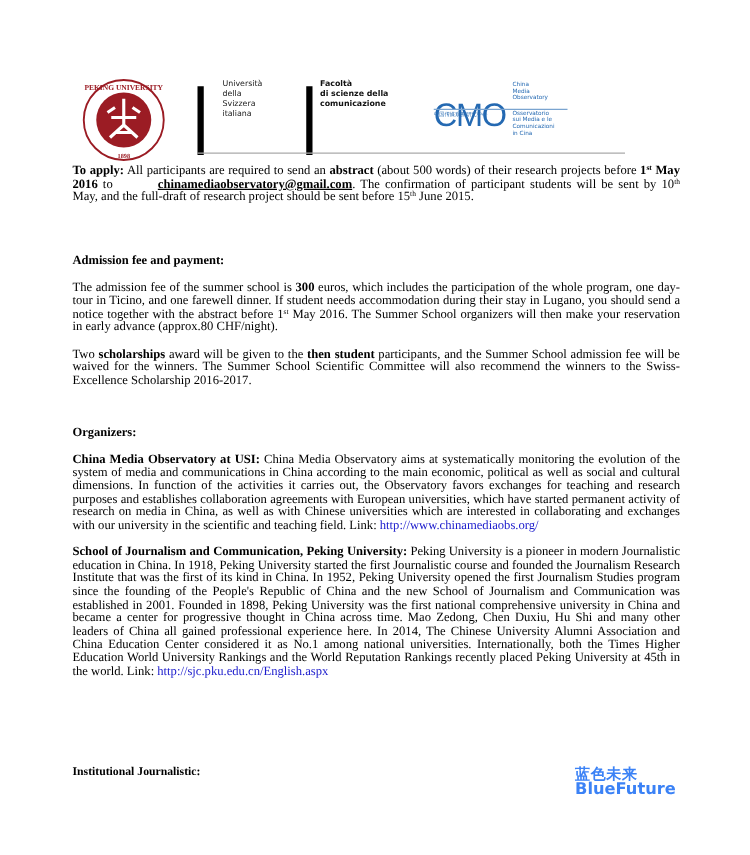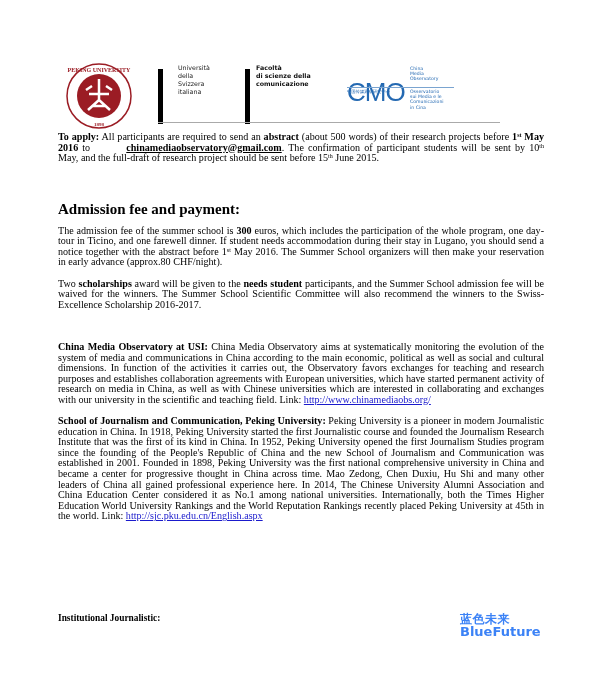--- a/index.html
+++ b/index.html
@@ -25,25 +25,25 @@
   .cmo-cn { position: absolute; left: 347px; top: 89px;
             font-family: "DejaVu Sans", sans-serif; font-size: 4.3px; color: #2469b2; }
   .cmo-side2 { position: absolute; left: 410px; top: 89px;
                font-family: "DejaVu Sans", sans-serif; font-size: 4.6px; line-height: 5.2px; color: #2469b2; }
 
   
   .content { position: absolute; left: 58px; top: 132px; width: 486px;
              font-size: 10.1px; line-height: 10.6px; text-align: justify; }
   p { margin: 0; }
   .para { margin-bottom: 10.6px; }
-  .heading { font-weight: bold; font-size: 15px; }
+  .heading { font-weight: bold; font-size: 10px; }
   b { font-weight: bold; }
   sup { font-size: 6px; line-height: 0; vertical-align: 3px; }
   a.mail { color: #000; text-decoration: underline; font-weight: bold; margin-left: 32px; }
-  a.link { color: #1a1acc; text-decoration: underline; }
+  a.link { color: #1a1acc; }
   .gap-l { height: 30px; }
   .gap-m { height: 21px; }
 
   
   .bf { position: absolute; left: 460px; top: 612px; color: #3b82f6; font-family: "DejaVu Sans", sans-serif; font-weight: bold; }
   .bf .cn { font-size: 12px; letter-spacing: 0.5px; line-height: 14px; }
   .bf .en { font-size: 13px; line-height: 11px; }
   .contrib { position: absolute; left: 58px; top: 613px; font-weight: bold; font-size: 9.4px; }
 </style>
 </head>
@@ -93,24 +93,25 @@
 
 <div class="content">
   <p class="para"><b>To apply:</b><span> All participants are required to send an </span><b>abstract</b><span> (about 500 words) of their research projects before </span><b><span>1</span><sup>st</sup><span> May 2016</span></b><span> to </span><a class="mail">chinamediaobservatory@gmail.com</a><span>. The confirmation of participant students will be sent by 10</span><sup>th</sup><span> May, and the full-draft of research project should be sent before 15</span><sup>th</sup><span> June 2015.</span></p>
 
   <div class="gap-l"></div>
 
   <p class="para heading">Admission fee and payment:</p>
 
   <p class="para"><span>The admission fee of the summer school is </span><b>300</b><span> euros, which includes the participation of the whole program, one day-tour in Ticino, and one farewell dinner. If student needs accommodation during their stay in Lugano, you should send a notice together with the abstract before 1</span><sup>st</sup><span> May 2016. The Summer School organizers will then make your reservation in early advance (approx.80 CHF/night).</span></p>
 
-  <p class="para"><span>Two </span><b>scholarships</b><span> award will be given to the </span><b>needs student</b><span> participants, and the Summer School admission fee will be waived for the winners. The Summer School Scientific Committee will also recommend the winners to the Swiss-Excellence Scholarship 2016-2017.</span></p>
+  <p class="para"><span>Two </span><b>scholarships</b><span> award will be given to the </span><b>then student</b><span> participants, and the Summer School admission fee will be waived for the winners. The Summer School Scientific Committee will also recommend the winners to the Swiss-Excellence Scholarship 2016-2017.</span></p>
 
   <div class="gap-m"></div>
 
+  <p class="para heading">Organizers:</p>
 
   <p class="para"><b>China Media Observatory at USI:</b><span>  China Media Observatory aims at systematically monitoring the evolution of the system of media and communications in China according to the main economic, political as well as social and cultural dimensions. In function of the activities it carries out, the Observatory favors exchanges for teaching and research purposes and establishes collaboration agreements with European universities, which have started permanent activity of research on media in China, as well as with Chinese universities which are interested in collaborating and exchanges with our university in the scientific and teaching field.  Link: </span><a class="link">http://www.chinamediaobs.org/</a></p>
 
   <p class="para"><b>School of Journalism and Communication, Peking University:</b><span> Peking University is a pioneer in modern Journalistic education in China. In 1918, Peking University started the first Journalistic course and founded the Journalism Research Institute that was the first of its kind in China. In 1952, Peking University opened the first Journalism Studies program since the founding of the People's Republic of China and the new School of Journalism and Communication was established in 2001. Founded in 1898, Peking University was the first national comprehensive university in China and became a center for progressive thought in China across time. Mao Zedong, Chen Duxiu, Hu Shi and many other leaders of China all gained professional experience here. In 2014, The Chinese University Alumni Association and China Education Center considered it as No.1 among national universities. Internationally, both the Times Higher Education World University Rankings and the World Reputation Rankings recently placed Peking University at 45th in the world. Link: </span><a class="link">http://sjc.pku.edu.cn/English.aspx</a></p>
 </div>
 
 <div class="contrib">Institutional Journalistic:</div>
 
 <div class="bf">
   <div class="cn">蓝色未来</div>

